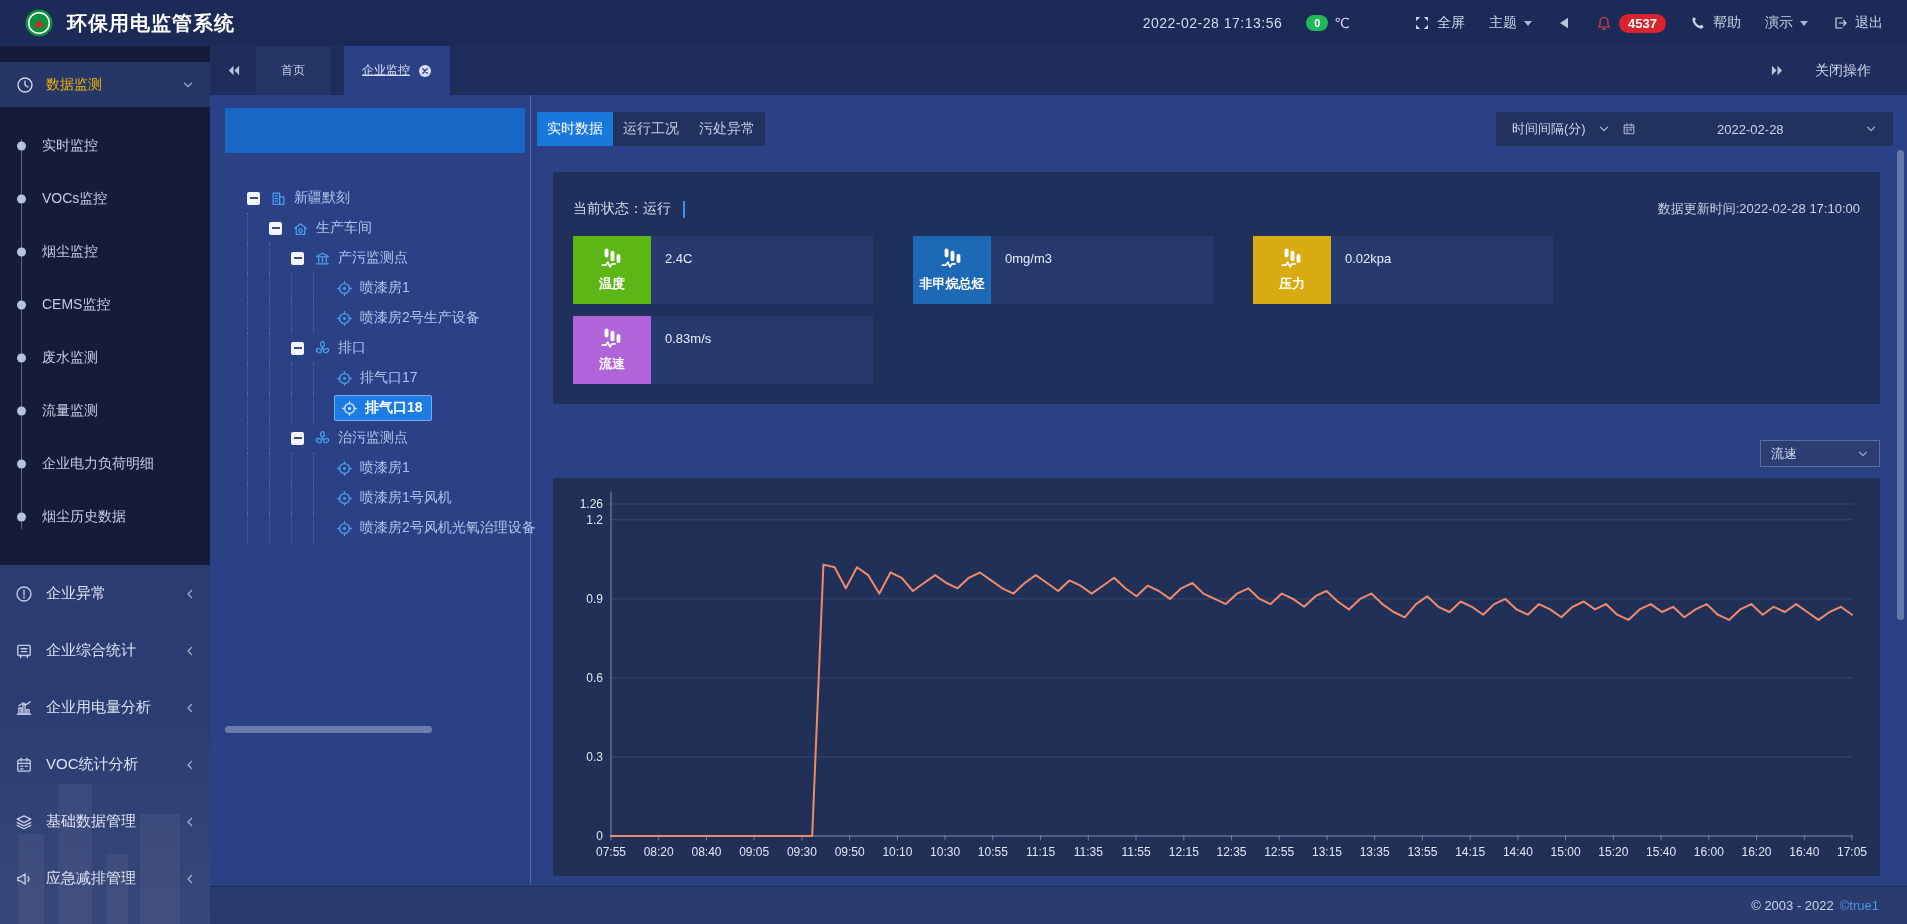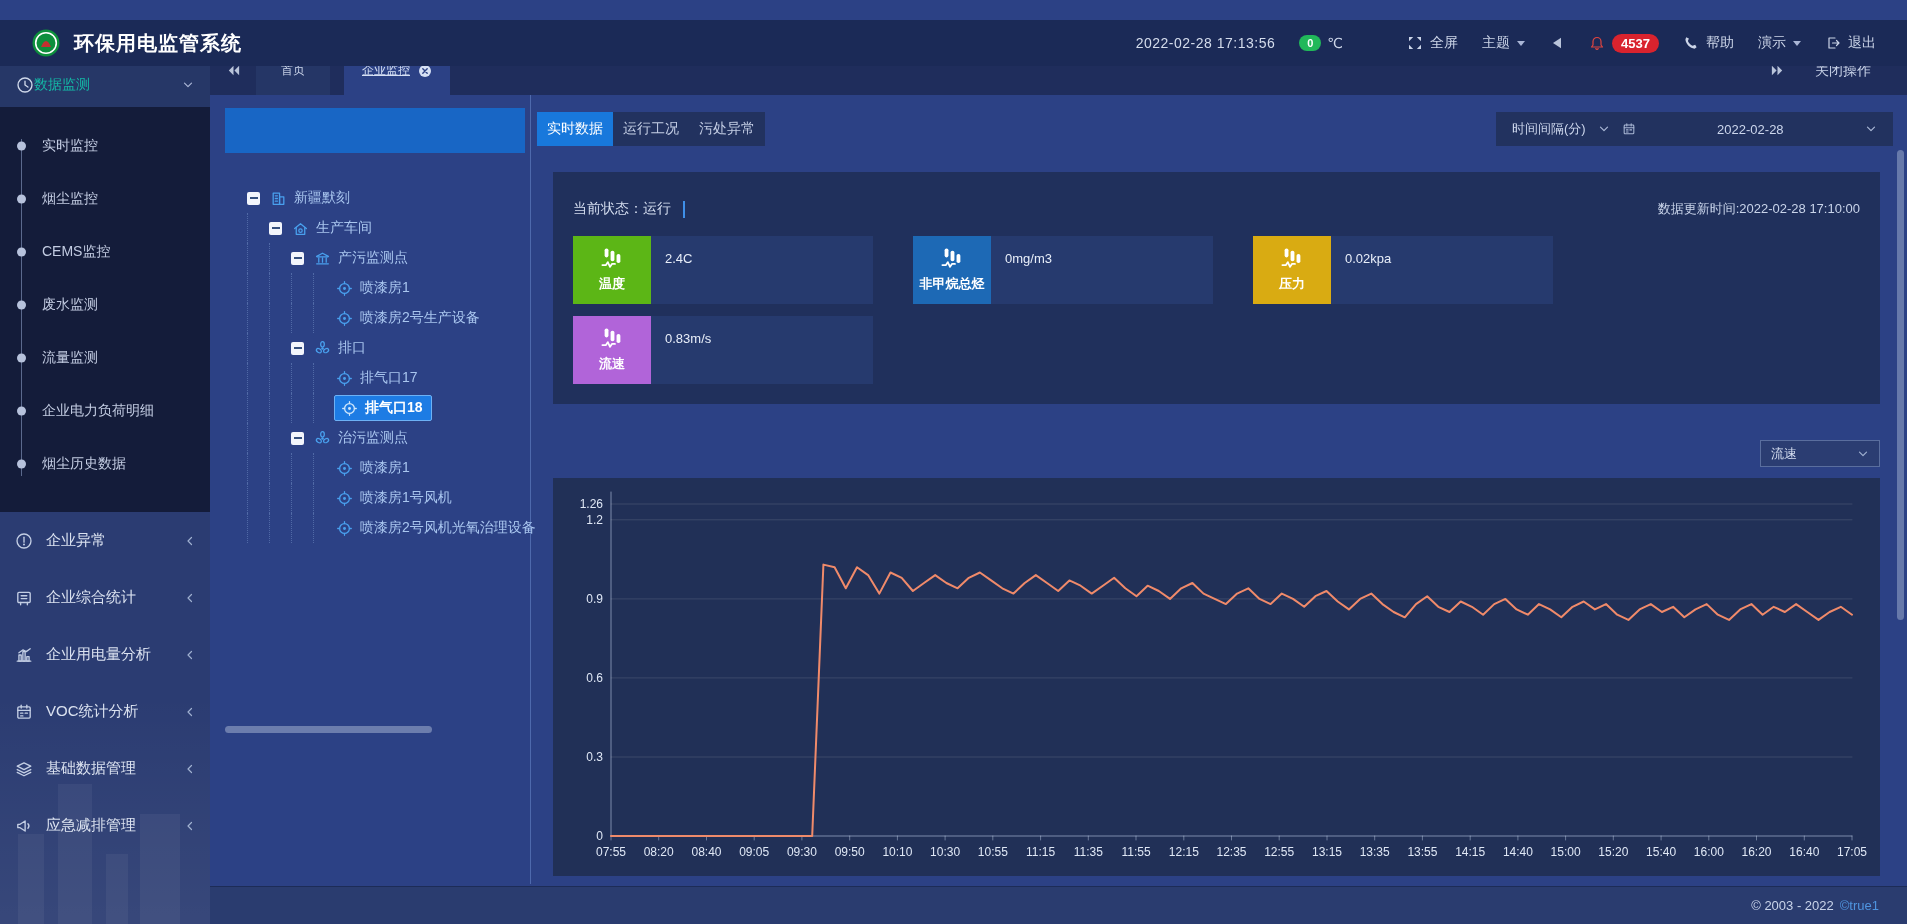--- a/index.html
+++ b/index.html
@@ -4,21 +4,21 @@
 <style>
   * { margin:0; padding:0; box-sizing:border-box; }
   html,body { width:1907px; height:924px; overflow:hidden; background:#2c4185;
     font-family:"Liberation Sans","DejaVu Sans",sans-serif; }
   .app { position:relative; width:1907px; height:924px; }
   svg { fill:none; stroke:currentColor; stroke-width:1.2; stroke-linecap:round; stroke-linejoin:round; }
   svg .f { fill:currentColor; stroke:none; }
 
   
   .topbar { position:absolute; left:0; top:0; right:0; height:46px; background:#1b2a57;
-    display:flex; align-items:center; padding:0 31px; z-index:6;margin-top:20px; }
+    display:flex; align-items:center; padding:0 24px; z-index:6; }
   .brand { display:flex; align-items:center; gap:13px; }
   .brand .logo { width:30px; height:30px; }
   .brand .title { color:#ffffff; font-size:20px; font-weight:bold; letter-spacing:1px; }
   .top-right { margin-left:auto; display:flex; align-items:center; gap:24px; color:#ccd5e8; font-size:14px; }
   .titem { display:flex; align-items:center; gap:7px; cursor:pointer; white-space:nowrap; }
   .titem svg { width:16px; height:16px; }
   .datetime { color:#d4dcec; letter-spacing:.5px; cursor:default; }
   .temp { display:flex; align-items:center; gap:6px; margin-right:40px; cursor:default; }
   .temp-badge { background:#21b85a; color:#fff; font-size:11px; font-weight:bold;
     border-radius:9px; padding:2px 8px; line-height:12px; }
@@ -26,21 +26,21 @@
     border-top:5px solid #aab6d6; display:inline-block; }
   .bell { color:#e0453f; }
   .alarm-badge { background:#d9232e; color:#fff; font-weight:bold; font-size:13px;
     border-radius:10px; padding:2px 9px; line-height:15px; }
   .tri-left { color:#b9c4da; }
 
   
   .sidebar { position:absolute; left:0; top:46px; bottom:0; width:210px; background:#2b3c72; overflow:hidden; }
   .side-dark { background:#141c3a; padding-top:16px; }
   .side-parent { height:45px; background:#263767; display:flex; align-items:center;
-    padding:0 16px 0 16px; color:#14b8a6; font-size:14px; cursor:pointer; }
+    padding:0 16px 0 16px; gap:12px; color:#eab308; font-size:14px; cursor:pointer; }
   .side-parent svg.mi { width:18px; height:18px; color:#cfd8ea; }
   .side-parent .chev { margin-left:auto; color:#aab6d6; width:12px; height:12px; }
   .side-sub { background:#141c3a; position:relative; padding:12px 0 22px; }
   .side-sub::before { content:''; position:absolute; left:21px; top:32px; bottom:36px; width:1px;
     background:rgba(150,170,210,.55); }
   .sub-item { position:relative; height:53px; display:flex; align-items:center;
     padding-left:42px; color:#c3cce2; font-size:14px; cursor:pointer; white-space:nowrap; }
   .sub-item::before { content:''; position:absolute; left:17px; top:50%; transform:translateY(-50%);
     width:9px; height:9px; border-radius:50%; background:#b7c2dc; }
   .side-item { height:57px; display:flex; align-items:center; gap:13px; padding:0 14px 0 15px;
@@ -194,20 +194,21 @@
           <circle cx="8" cy="8" r="6.2"></circle>
             <path d="M8 4.5V8l2.6 1.8"></path>
         </svg>
         <span>数据监测</span>
         <svg class="chev" viewBox="0 0 12 12">
             <path d="M2.5 4.2L6 7.7l3.5-3.5"></path>
           </svg>
       </div>
       <div class="side-sub" id="side-sub">
           <div class="sub-item">实时监控</div>
+          <div class="sub-item">VOCs监控</div>
           <div class="sub-item">烟尘监控</div>
           <div class="sub-item">CEMS监控</div>
           <div class="sub-item">废水监测</div>
           <div class="sub-item">流量监测</div>
           <div class="sub-item">企业电力负荷明细</div>
           <div class="sub-item">烟尘历史数据</div>
         </div>
     </div>
     <div id="side-rest">
         <div class="side-item">

